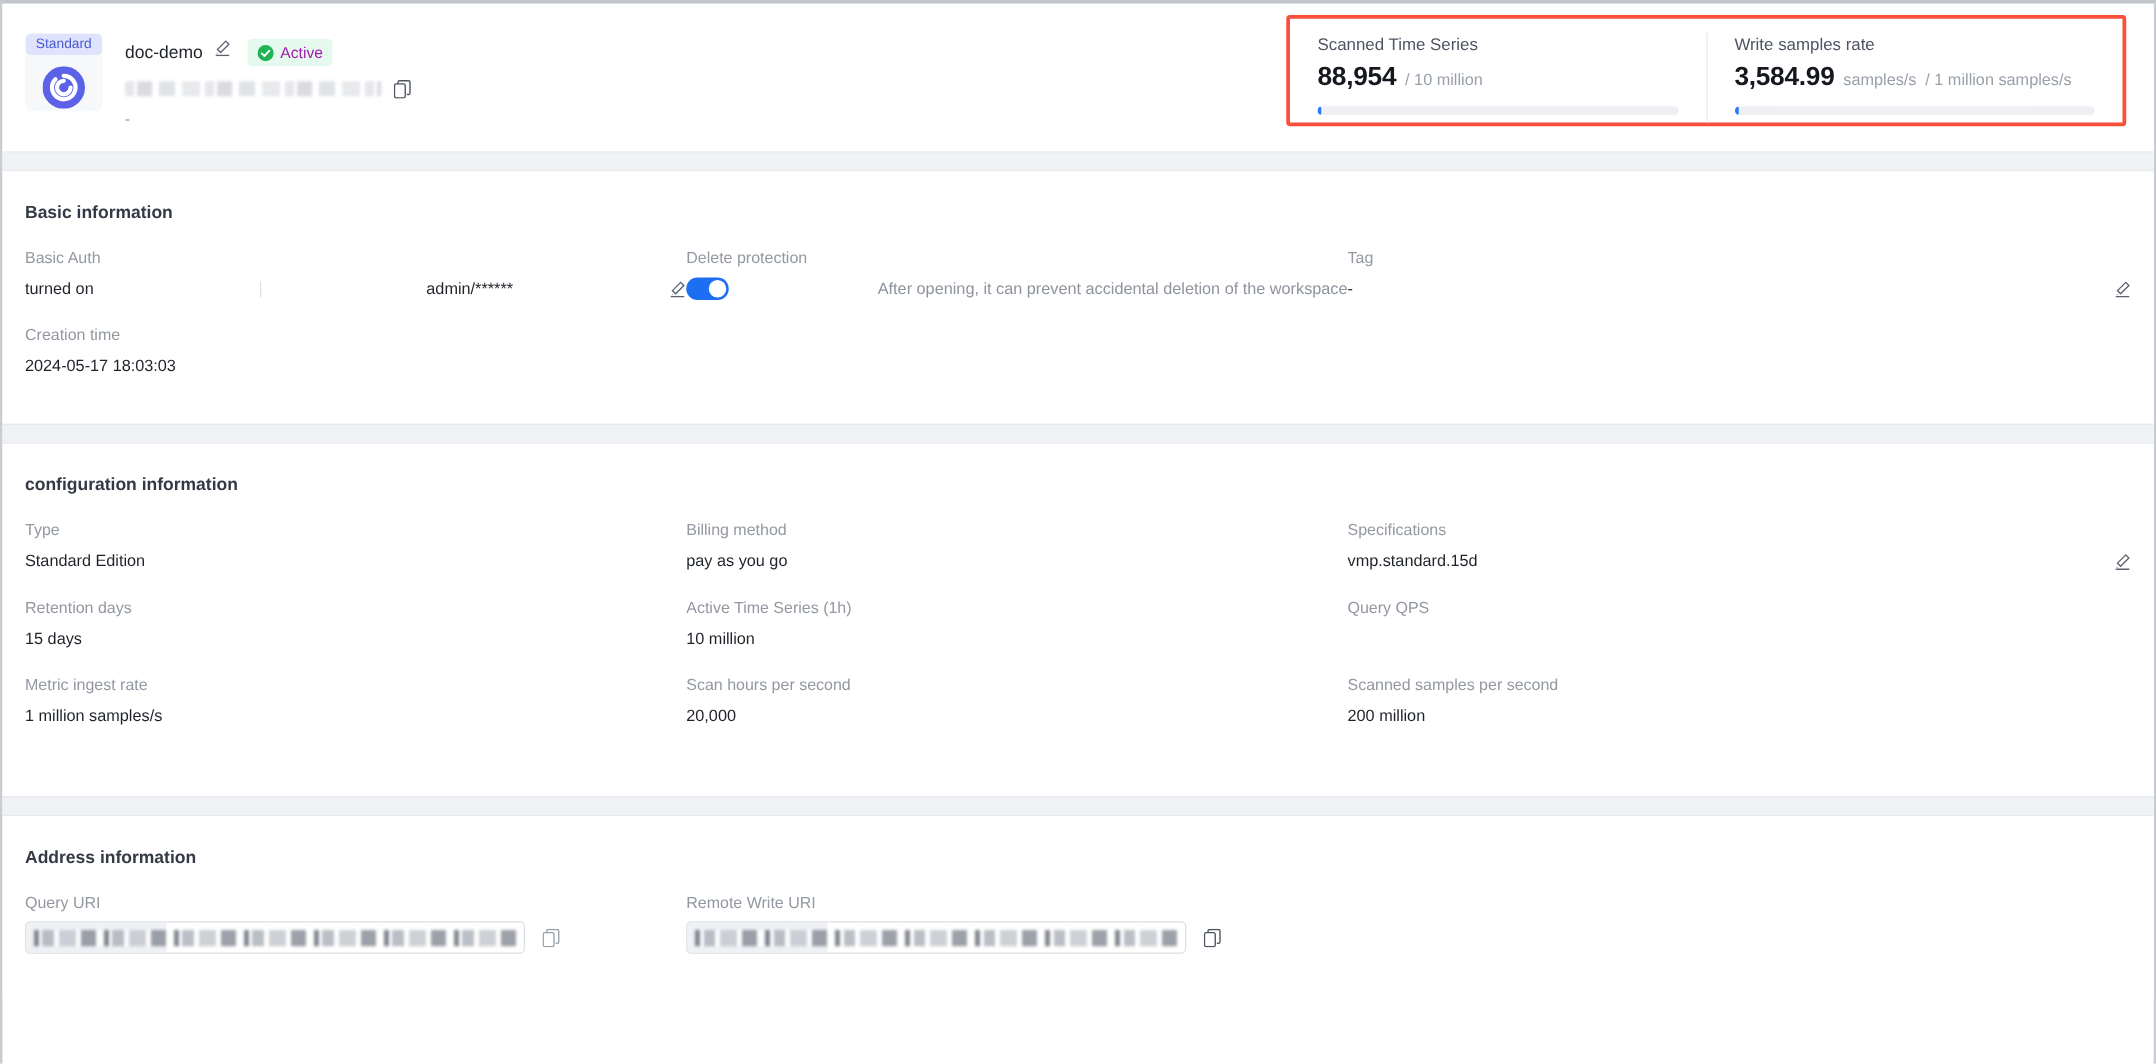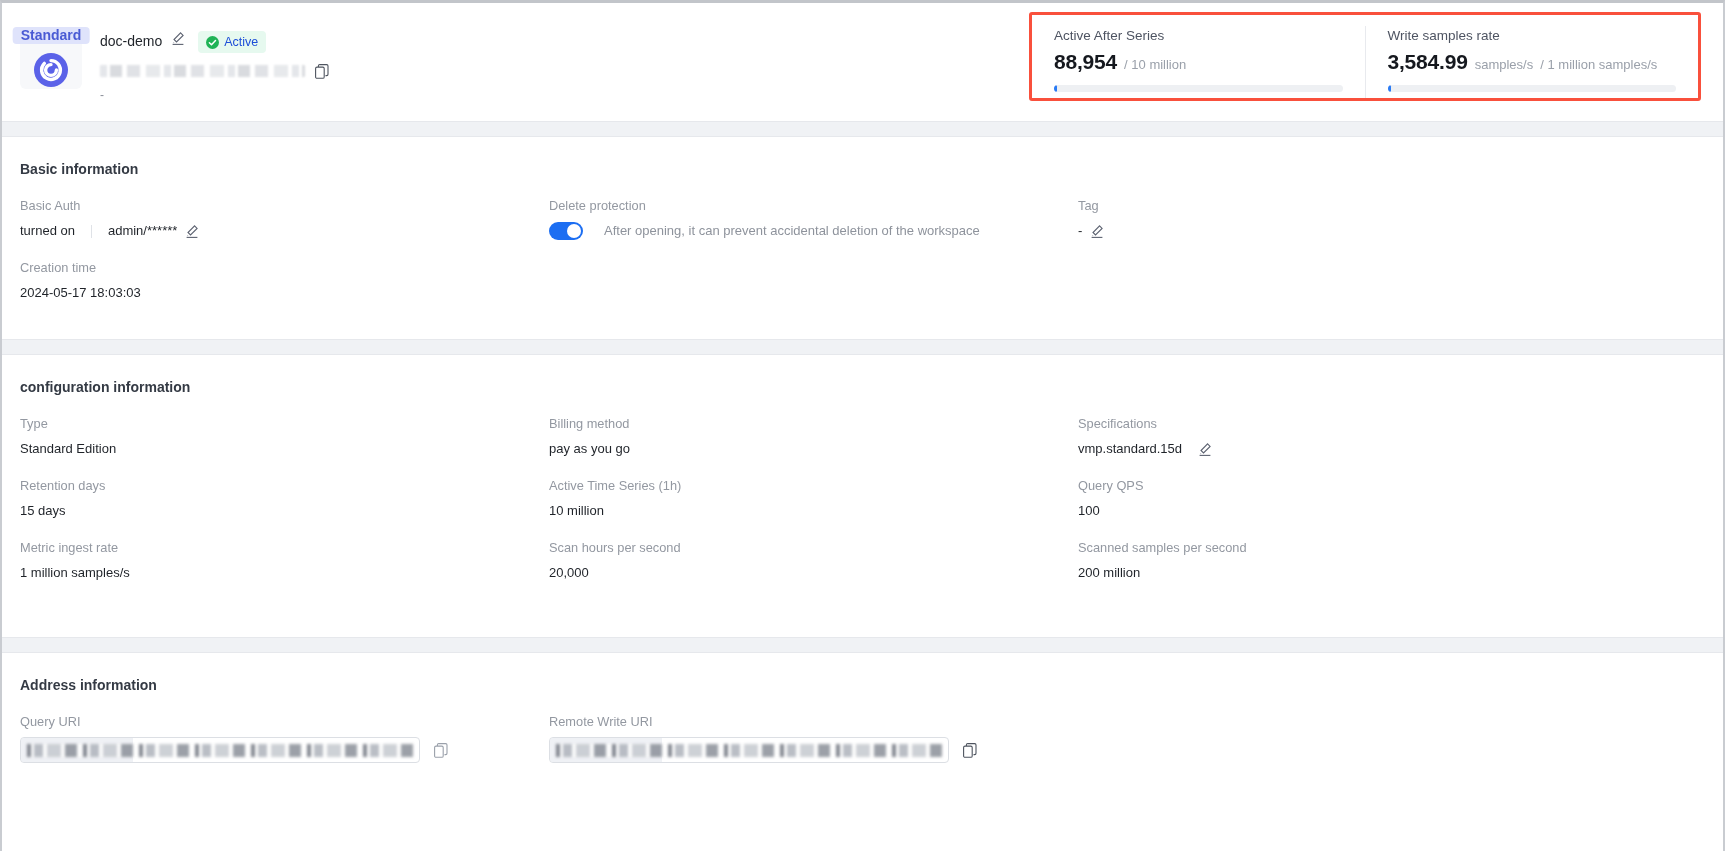--- a/index.html
+++ b/index.html
@@ -41,22 +41,22 @@
     flex: 0 0 auto;
     margin-top: 10px;
   }
   .plan-badge {
     position: absolute;
     top: 0;
     left: 50%;
     transform: translateX(-50%);
     background: #dfe3fb;
     color: #4a5bd4;
-    font-size: 14px;
-    font-weight: 700;
+    font-size: 11px;
+    font-weight: 400;
     line-height: 15px;
     padding: 1px 8px 1px 8px;
     border-radius: 4px;
     white-space: nowrap;
   }
   .logo-circle {
     position: absolute;
     left: 50%;
     top: 26px;
     transform: translateX(-50%);
@@ -85,21 +85,21 @@
     height: 14px;
     display: inline-block;
     cursor: pointer;
     flex: 0 0 auto;
   }
   .status-chip {
     display: inline-flex;
     align-items: center;
     gap: 5px;
     background: #e6f9ef;
-    color: #1d4ed8;
+    color: #a21caf;
     font-size: 12.5px;
     line-height: 18px;
     border-radius: 4px;
     padding: 2px 8px;
     margin-left: 4px;
   }
   .check-dot {
     width: 13px; height: 13px; flex: 0 0 auto;
   }
 
@@ -226,20 +226,21 @@
     margin-bottom: 6px;
   }
   .field-value {
     font-size: 13px;
     color: #1f2329;
     line-height: 20px;
     display: flex;
     align-items: center;
     gap: 8px;
     min-height: 20px;
+    justify-content: space-between;
   }
   .vsep {
     display: inline-block;
     width: 1px;
     height: 13px;
     background: #dfe2e7;
     margin: 0 8px;
   }
 
   
@@ -350,21 +351,21 @@
           </svg>
         </span>
       </div>
 
       <div class="dash-row">-</div>
     </div>
 
     <div class="metrics-panel">
 
       <div class="metric">
-        <div class="metric-label">Active After Series</div>
+        <div class="metric-label">Scanned Time Series</div>
         <div class="metric-value-row">
           <span class="metric-num">88,954</span>
           <span class="metric-quota"><span>/</span> <span>10</span> <span>million</span></span>
         </div>
         <div class="metric-bar">
             <i style="width:0.9%"></i>
           </div>
       </div>
 
       <div class="metric">
@@ -471,21 +472,20 @@
         <div class="field-value">15 days</div>
       </div>
 
       <div class="field">
         <div class="field-label">Active Time Series (1h)</div>
         <div class="field-value">10 million</div>
       </div>
 
       <div class="field">
         <div class="field-label">Query QPS</div>
-        <div class="field-value">100</div>
       </div>
 
       <div class="field">
         <div class="field-label">Metric ingest rate</div>
         <div class="field-value">1 million samples/s</div>
       </div>
 
 
       <div class="field">
         <div class="field-label">Scan hours per second</div>

